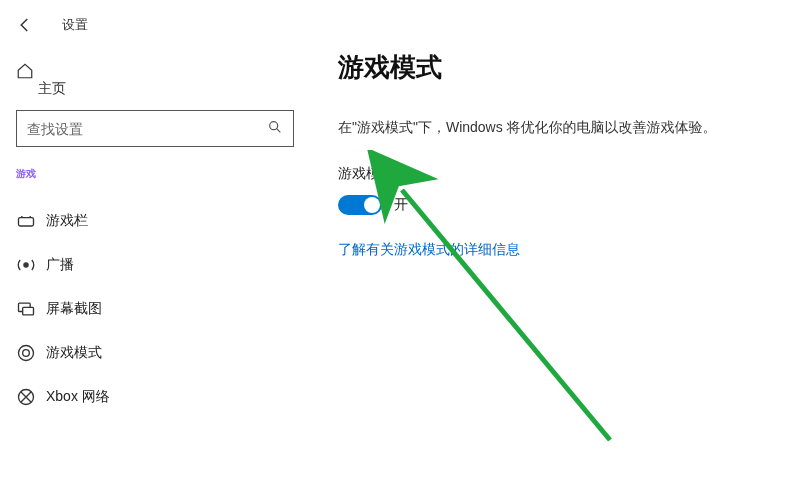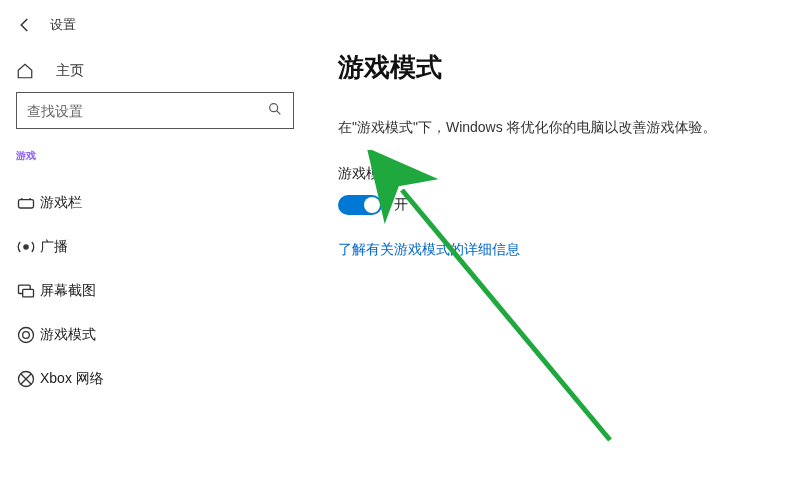--- a/index.html
+++ b/index.html
@@ -16,24 +16,25 @@
     width: 310px;
     padding: 16px 0 0 0;
     background: #fff;
   }
   .topbar {
     display: flex;
     align-items: center;
     padding: 0 16px 18px 16px;
   }
   .back-icon { width: 18px; height: 18px; }
-  .top-title { margin-left: 16px; font-size: 13px; color: #333; text-align: right; }
+  .top-title { margin-left: 28px; font-size: 13px; color: #333; text-align: right; }
   .home-row {
     display: flex; align-items: flex-start;
     padding: 10px 16px 12px 16px;
+    flex-direction: column;
   }
   .home-icon { width: 18px; height: 18px; }
   .home-label { margin-left: 22px; font-size: 14px; color: #333; }
   .search-wrap { padding: 0 16px 14px 16px; }
   .search-box {
     position: relative;
     border: 1px solid #555;
     height: 37px;
     display: flex; align-items: center;
     padding: 0 36px 0 10px;
@@ -53,21 +54,21 @@
     font-size: 10px; color: #8b5cf6; font-weight: 700;
   }
   .nav { padding-top: 8px; }
   .nav-item {
     display: flex; align-items: center;
     height: 44px;
     padding: 0 16px;
     cursor: pointer;
   }
   .nav-item .nav-icon { width: 20px; height: 20px; }
-  .nav-item .nav-label { margin-left: 4px; font-size: 14px; color: #222; }
+  .nav-item .nav-label { margin-left: 10px; font-size: 14px; color: #222; }
   .main {
     flex: 1;
     padding: 50px 24px 0 28px;
     position: relative;
   }
   .page-title {
     font-size: 26px; font-weight: 600; color: #111;
     margin-bottom: 34px;
   }
   .desc { font-size: 14px; color: #333; margin-bottom: 28px; }

